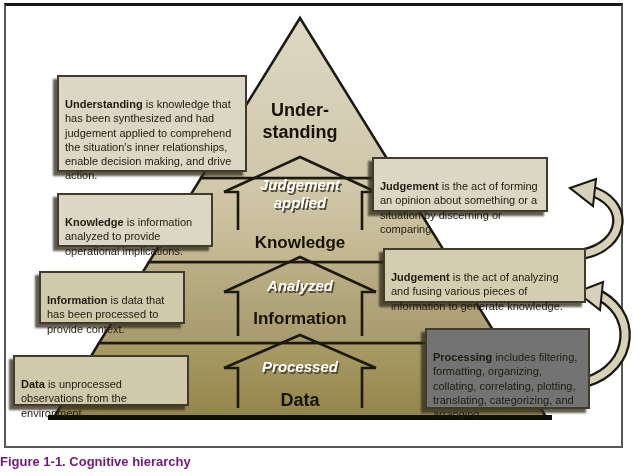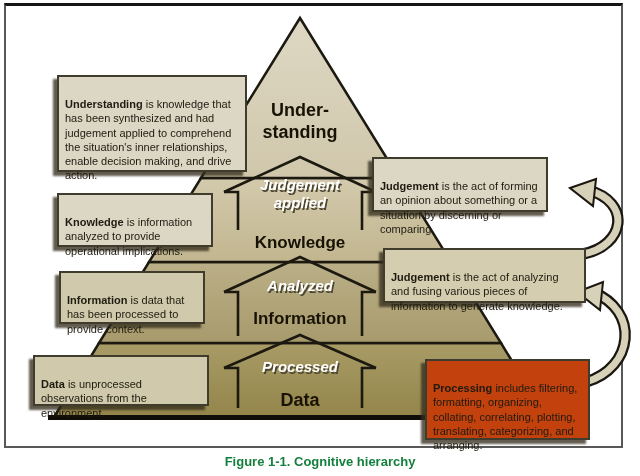--- a/index.html
+++ b/index.html
@@ -8,25 +8,25 @@
   .frame{position:absolute;left:4px;top:3px;width:619px;height:445px;
          box-sizing:border-box;border:2px solid #585858;border-top:3px solid #161616;
          background:#ffffff;z-index:1;}
   svg.diagram{position:absolute;left:0;top:0;z-index:2;}
   .callout{position:absolute;z-index:3;box-sizing:border-box;
            background:#dad4c1;border:2px solid #3f3c2e;
            box-shadow:-4px 4px 2px rgba(52,46,28,.78);
            padding:20px 6px;font-size:11px;line-height:1.3;color:#1e1b10;}
   .callout b{font-weight:bold;}
   .co-understanding,.co-knowledge,.co-judgement{background:#dcd6c4;}
-  .co-information,.co-data{background:#d0c9ab;margin-left:20px;}
+  .co-information,.co-data{background:#d0c9ab;}
   .co-analysis{background:#d5cdaf;}
-  .co-processing{background:#c2410c;margin-top:31px;}
-  .caption{position:absolute;left:0;right:0;top:454px;text-align:center;
-           font-weight:bold;font-size:13px;color:#15803d;z-index:1;}
+  .co-processing{background:#737373;}
+  .caption{position:absolute;left:0;right:0;top:454px;text-align:left;
+           font-weight:bold;font-size:13px;color:#701a75;z-index:1;}
   text{font-family:"Liberation Sans",sans-serif;}
   .lvl{font-weight:bold;fill:#171204;text-anchor:middle;}
   .wlab{font-weight:bold;font-style:italic;fill:#ffffff;text-anchor:middle;}
   .wsh{font-weight:bold;font-style:italic;fill:#4c4731;text-anchor:middle;}
 </style>
 </head>
 <body>
 
 <div class="page">
 

